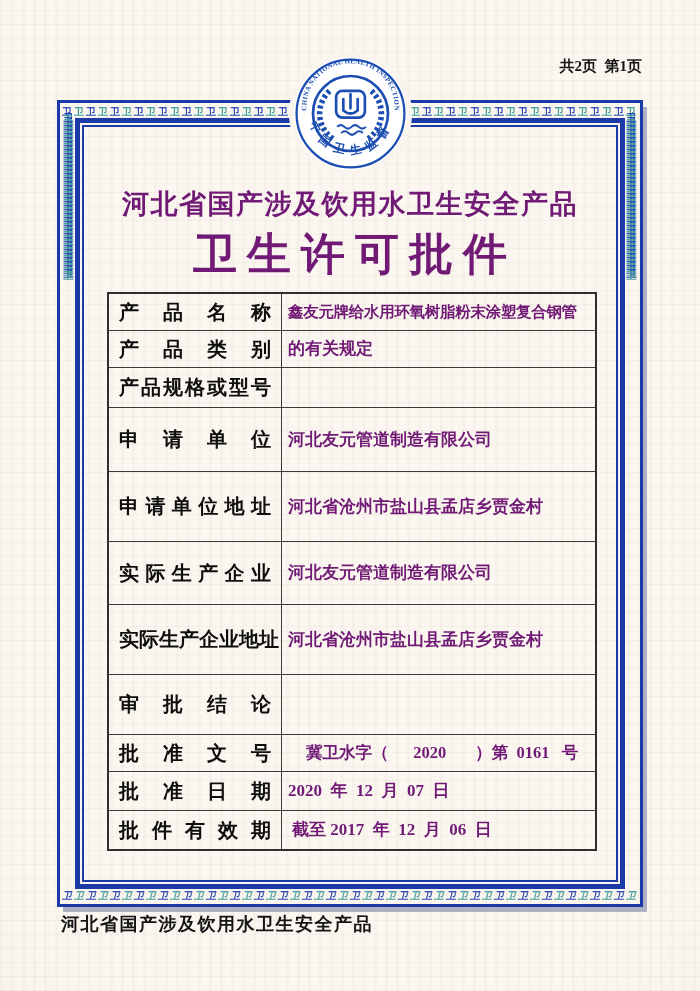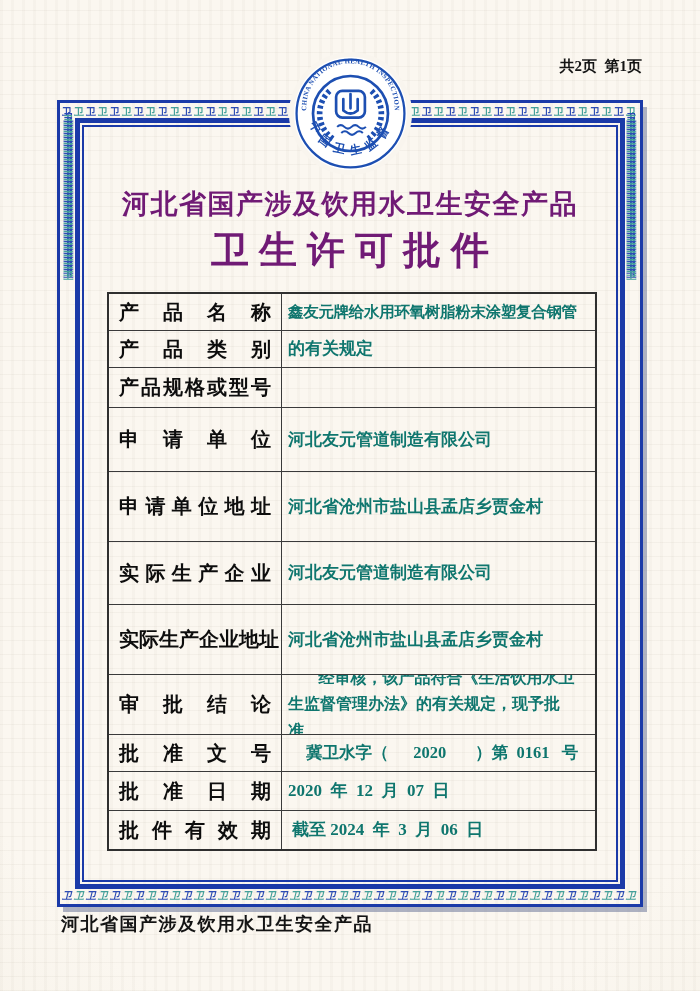--- a/index.html
+++ b/index.html
@@ -42,21 +42,21 @@
     background:#ffffff;box-shadow:0 0 0 5px #f9f5ee;z-index:5;
   }
   .logo svg{display:block;width:100%;height:100%;}
   
   .page-info{
     position:absolute;top:57px;right:58px;z-index:3;
     font-size:15px;font-weight:700;white-space:pre;color:#141414;
   }
   .title-block{position:absolute;left:57px;width:586px;top:186px;text-align:center;z-index:3;color:#701a75;}
   .title-line1{font-size:27px;font-weight:700;letter-spacing:1.5px;}
-  .title-line2{font-size:38px;font-weight:700;letter-spacing:10px;padding-left:10px;margin-top:3px;}
+  .title-line2{font-size:44px;font-weight:700;letter-spacing:10px;padding-left:10px;margin-top:3px;}
   .footer-note{
     position:absolute;left:61px;top:912px;z-index:3;
     font-size:18px;font-weight:700;letter-spacing:1.5px;color:#141414;
   }
   
   .license-table{
     position:absolute;left:107px;top:292px;width:490px;z-index:3;
     box-sizing:border-box;border:2px solid #2f2f2f;
   }
   .t-row{display:flex;box-sizing:border-box;border-bottom:1.5px solid #3a3a3a;}
@@ -76,21 +76,21 @@
     flex:0 0 173px;width:173px;box-sizing:border-box;
     border-right:1.5px solid #3a3a3a;
     display:flex;align-items:center;padding:0 10px;
   }
   .label-text{
     display:flex;justify-content:space-between;width:100%;
     font-size:20px;font-weight:700;color:#0d0d0d;line-height:1.05;
   }
   .cell-value{flex:1;display:flex;align-items:center;padding:0 6px;box-sizing:border-box;overflow:hidden;}
   .value-text{
-    font-size:17px;font-weight:700;color:#0f766e;line-height:1.4;white-space:pre-wrap;
+    font-size:17px;font-weight:700;color:#701a75;line-height:1.4;white-space:pre-wrap;
   }
   .t-row:nth-child(1) .value-text{font-size:15.5px;letter-spacing:-0.3px;}
   .t-row:nth-child(8) .value-text{font-size:16px;text-indent:1.9em;line-height:1.65;}
   .t-row:nth-child(9) .cell-value{padding-left:24px;}
   .t-row:nth-child(9) .value-text{font-size:16.5px;}
   .t-row:nth-child(10) .cell-value{justify-content:flex-start;}
   .t-row:nth-child(11) .cell-value{padding-left:10px;}
 </style>
 </head>
 <body>
@@ -240,23 +240,20 @@
     </div>
     <div class="t-row">
       <div class="cell-label">
         <div class="label-text">
           <span>审</span>
           <span>批</span>
           <span>结</span>
           <span>论</span>
         </div>
       </div>
-      <div class="cell-value">
-        <div class="value-text">经审核，该产品符合《生活饮用水卫生监督管理办法》的有关规定，现予批准。</div>
-      </div>
     </div>
     <div class="t-row">
       <div class="cell-label">
         <div class="label-text">
           <span>批</span>
           <span>准</span>
           <span>文</span>
           <span>号</span>
         </div>
       </div>
@@ -281,18 +278,18 @@
       <div class="cell-label">
         <div class="label-text">
           <span>批</span>
           <span>件</span>
           <span>有</span>
           <span>效</span>
           <span>期</span>
         </div>
       </div>
       <div class="cell-value">
-        <div class="value-text">截至 2024  年  3  月  06  日</div>
+        <div class="value-text">截至 2017  年  12  月  06  日</div>
       </div>
     </div>
   </div>
 
 <div class="footer-note">河北省国产涉及饮用水卫生安全产品</div>
 
 </body></html>

